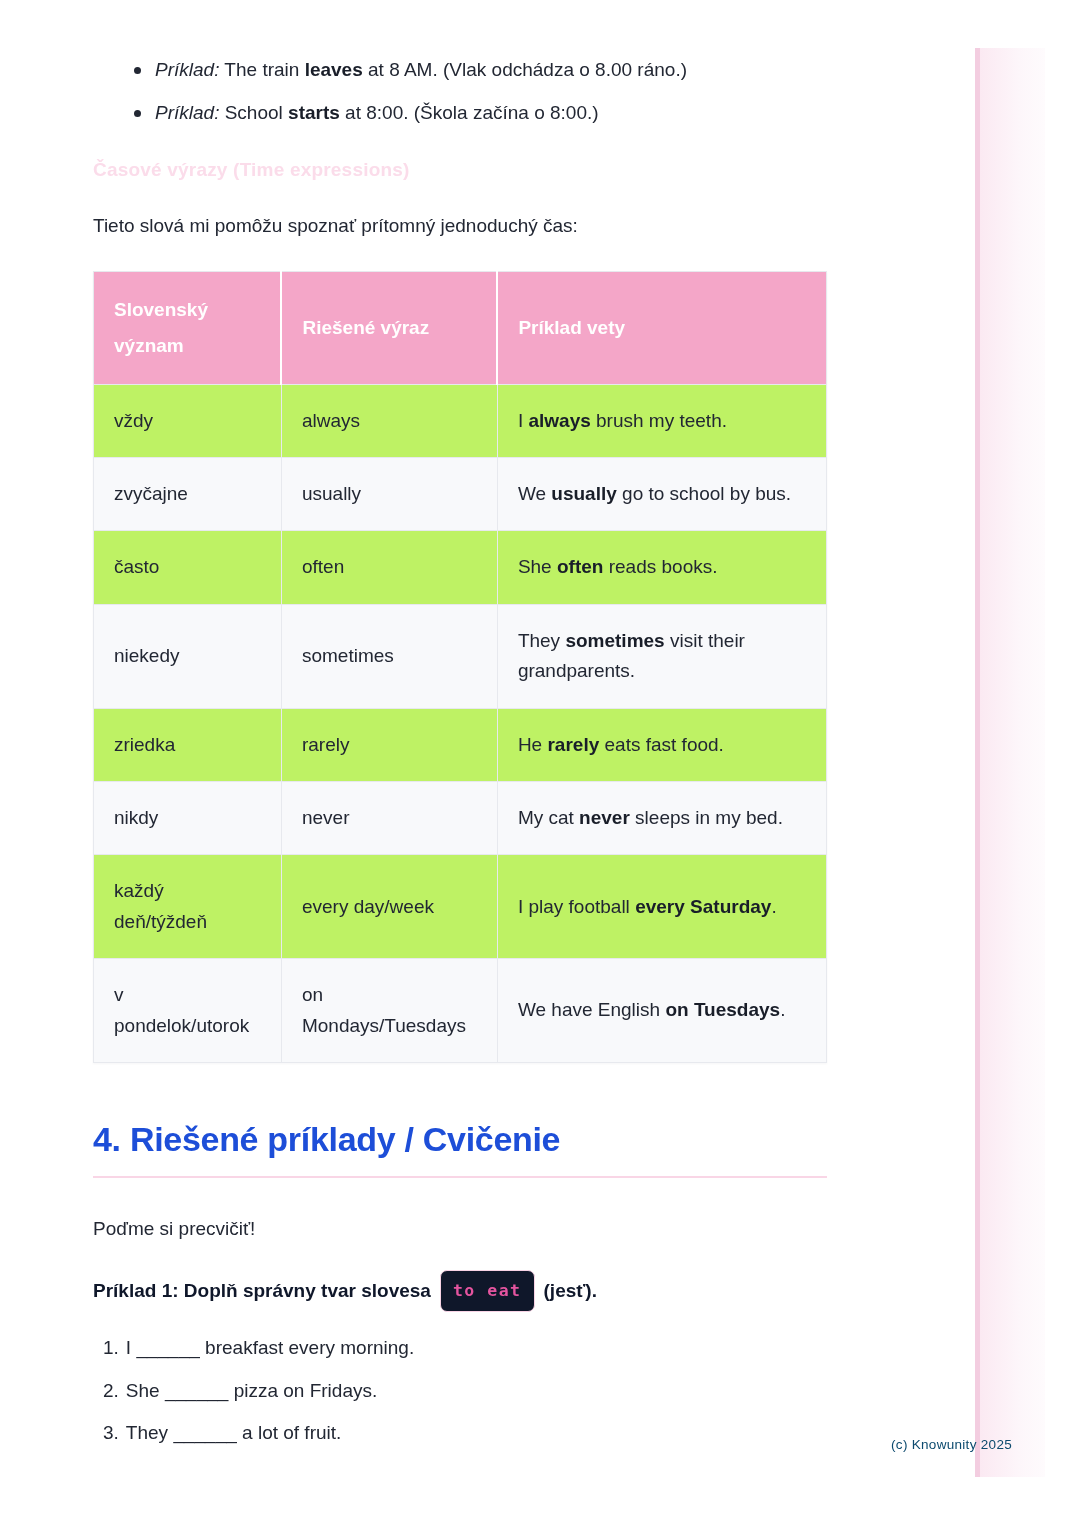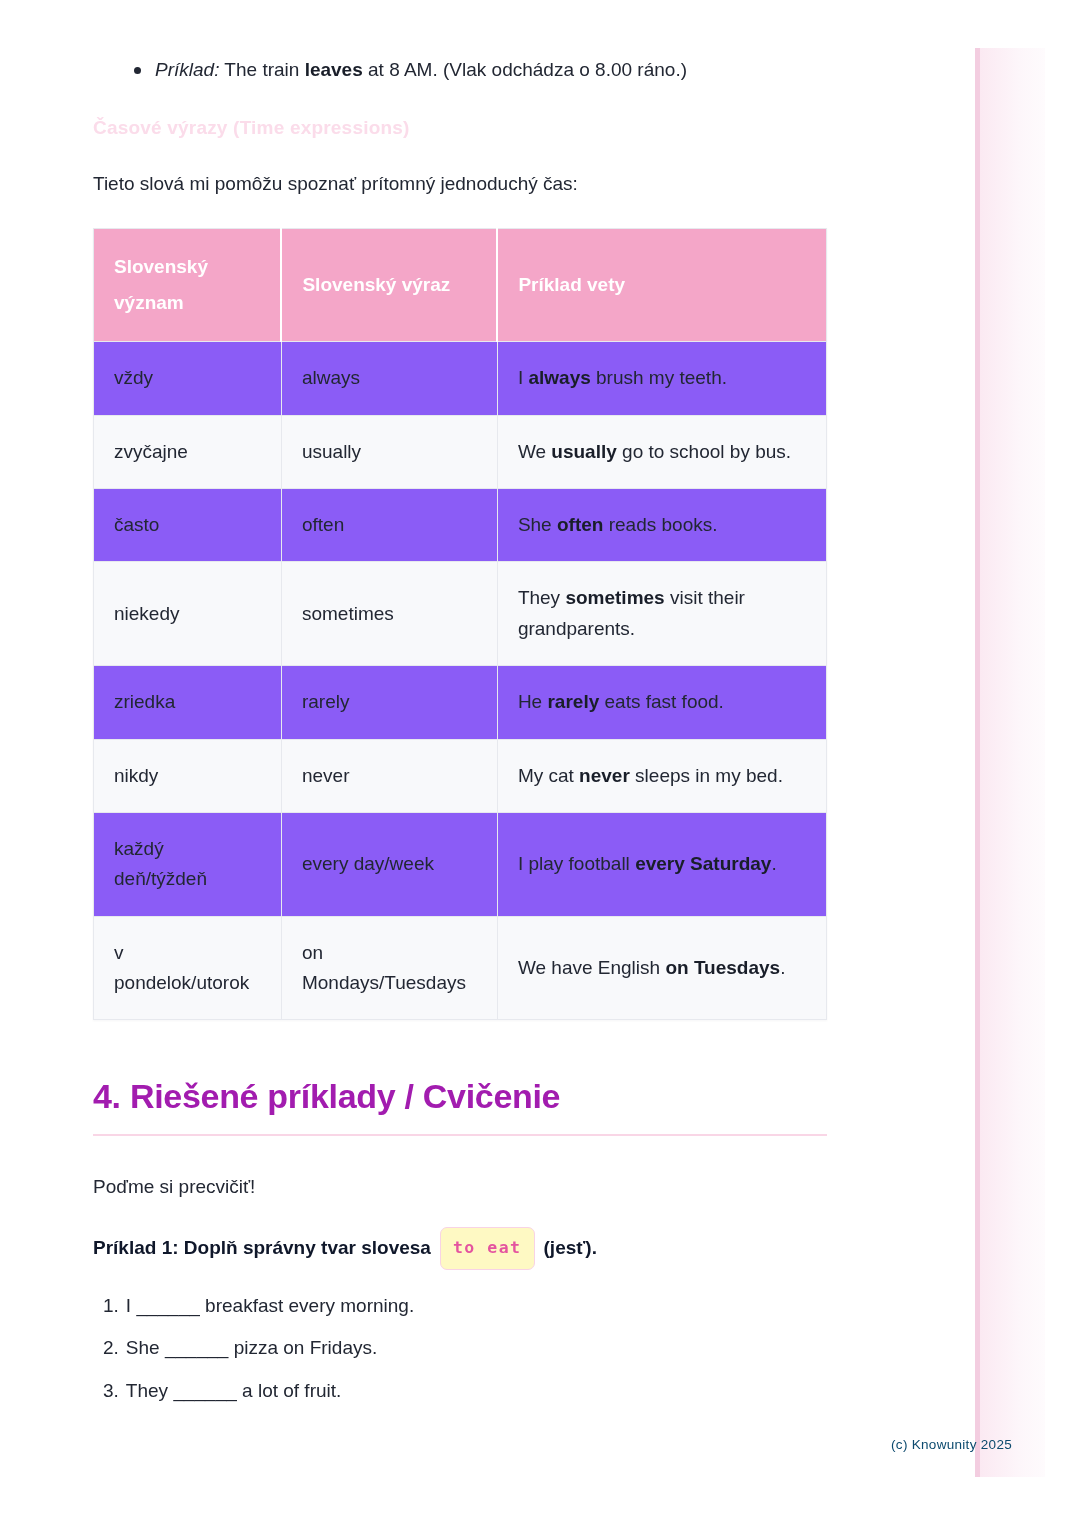--- a/index.html
+++ b/index.html
@@ -82,49 +82,49 @@
     line-height: 1.9;
     vertical-align: middle;
   }
   table.tx th + th { border-left: 2px solid #ffffff; }
   table.tx td {
     border: 1px solid #e7e9ee;
     padding: 21px 20px;
     font-size: 19px;
     line-height: 1.6;
     vertical-align: middle;
-    background: #8b5cf6;
+    background: #bef264;
   }
   table.tx tbody tr:nth-child(even) td { background: #f8f9fb; }
 
   
   .h-big {
     margin-top: 54px;
     font-size: 34px;
     font-weight: 800;
-    color: #a21caf;
+    color: #1d4ed8;
     letter-spacing: -0.3px;
     line-height: 1.3;
   }
   .h-rule {
     margin-top: 15px;
     border: none;
     border-top: 2px solid #f9d6e6;
     width: 100%;
   }
 
   .lead { margin-top: 37px; font-size: 19px; line-height: 1.5; }
 
   .task { margin-top: 26px; font-size: 19px; line-height: 1.9; }
   .task .tb { font-weight: 700; color: #0f172a; }
   .code-badge {
     display: inline-block;
     margin: 0 9px;
     padding: 4px 12px 5px 12px;
-    background: #fef9c3;
+    background: #0f172a;
     border: 1px solid #f8d3e5;
     border-radius: 7px;
     font-family: "DejaVu Sans Mono", monospace;
     font-size: 16.5px;
     font-weight: 700;
     letter-spacing: 1.5px;
     color: #e4549f;
     vertical-align: 1px;
   }
 
@@ -153,36 +153,39 @@
 <div class="page">
 
   <div class="edge-stripe"></div>
 
   <main class="content">
 
     <ul class="bullets">
       <li>
         <span class="bullet-dot"></span><span class="lbl">Príklad:</span><span> The train </span><b>leaves</b><span> at 8 AM. (Vlak odchádza o 8.00 ráno.)</span>
       </li>
+      <li>
+        <span class="bullet-dot"></span><span class="lbl">Príklad:</span><span> School </span><b>starts</b><span> at 8:00. (Škola začína o 8:00.)</span>
+      </li>
     </ul>
 
     <h2 class="h-light">Časové výrazy (Time expressions)</h2>
 
     <p class="intro">Tieto slová mi pomôžu spoznať prítomný jednoduchý čas:</p>
 
     <table class="tx">
       <colgroup>
         <col style="width:188px">
           <col style="width:216px">
           <col style="width:330px">
       </colgroup>
       <thead>
         <tr>
           <th>Slovenský význam</th>
-          <th>Slovenský výraz</th>
+          <th>Riešené výraz</th>
           <th>Príklad vety</th>
         </tr>
       </thead>
       <tbody>
         <tr>
           <td>vždy</td>
           <td>always</td>
           <td><span>I </span><b>always</b><span> brush my teeth.</span></td>
         </tr>
         <tr>

